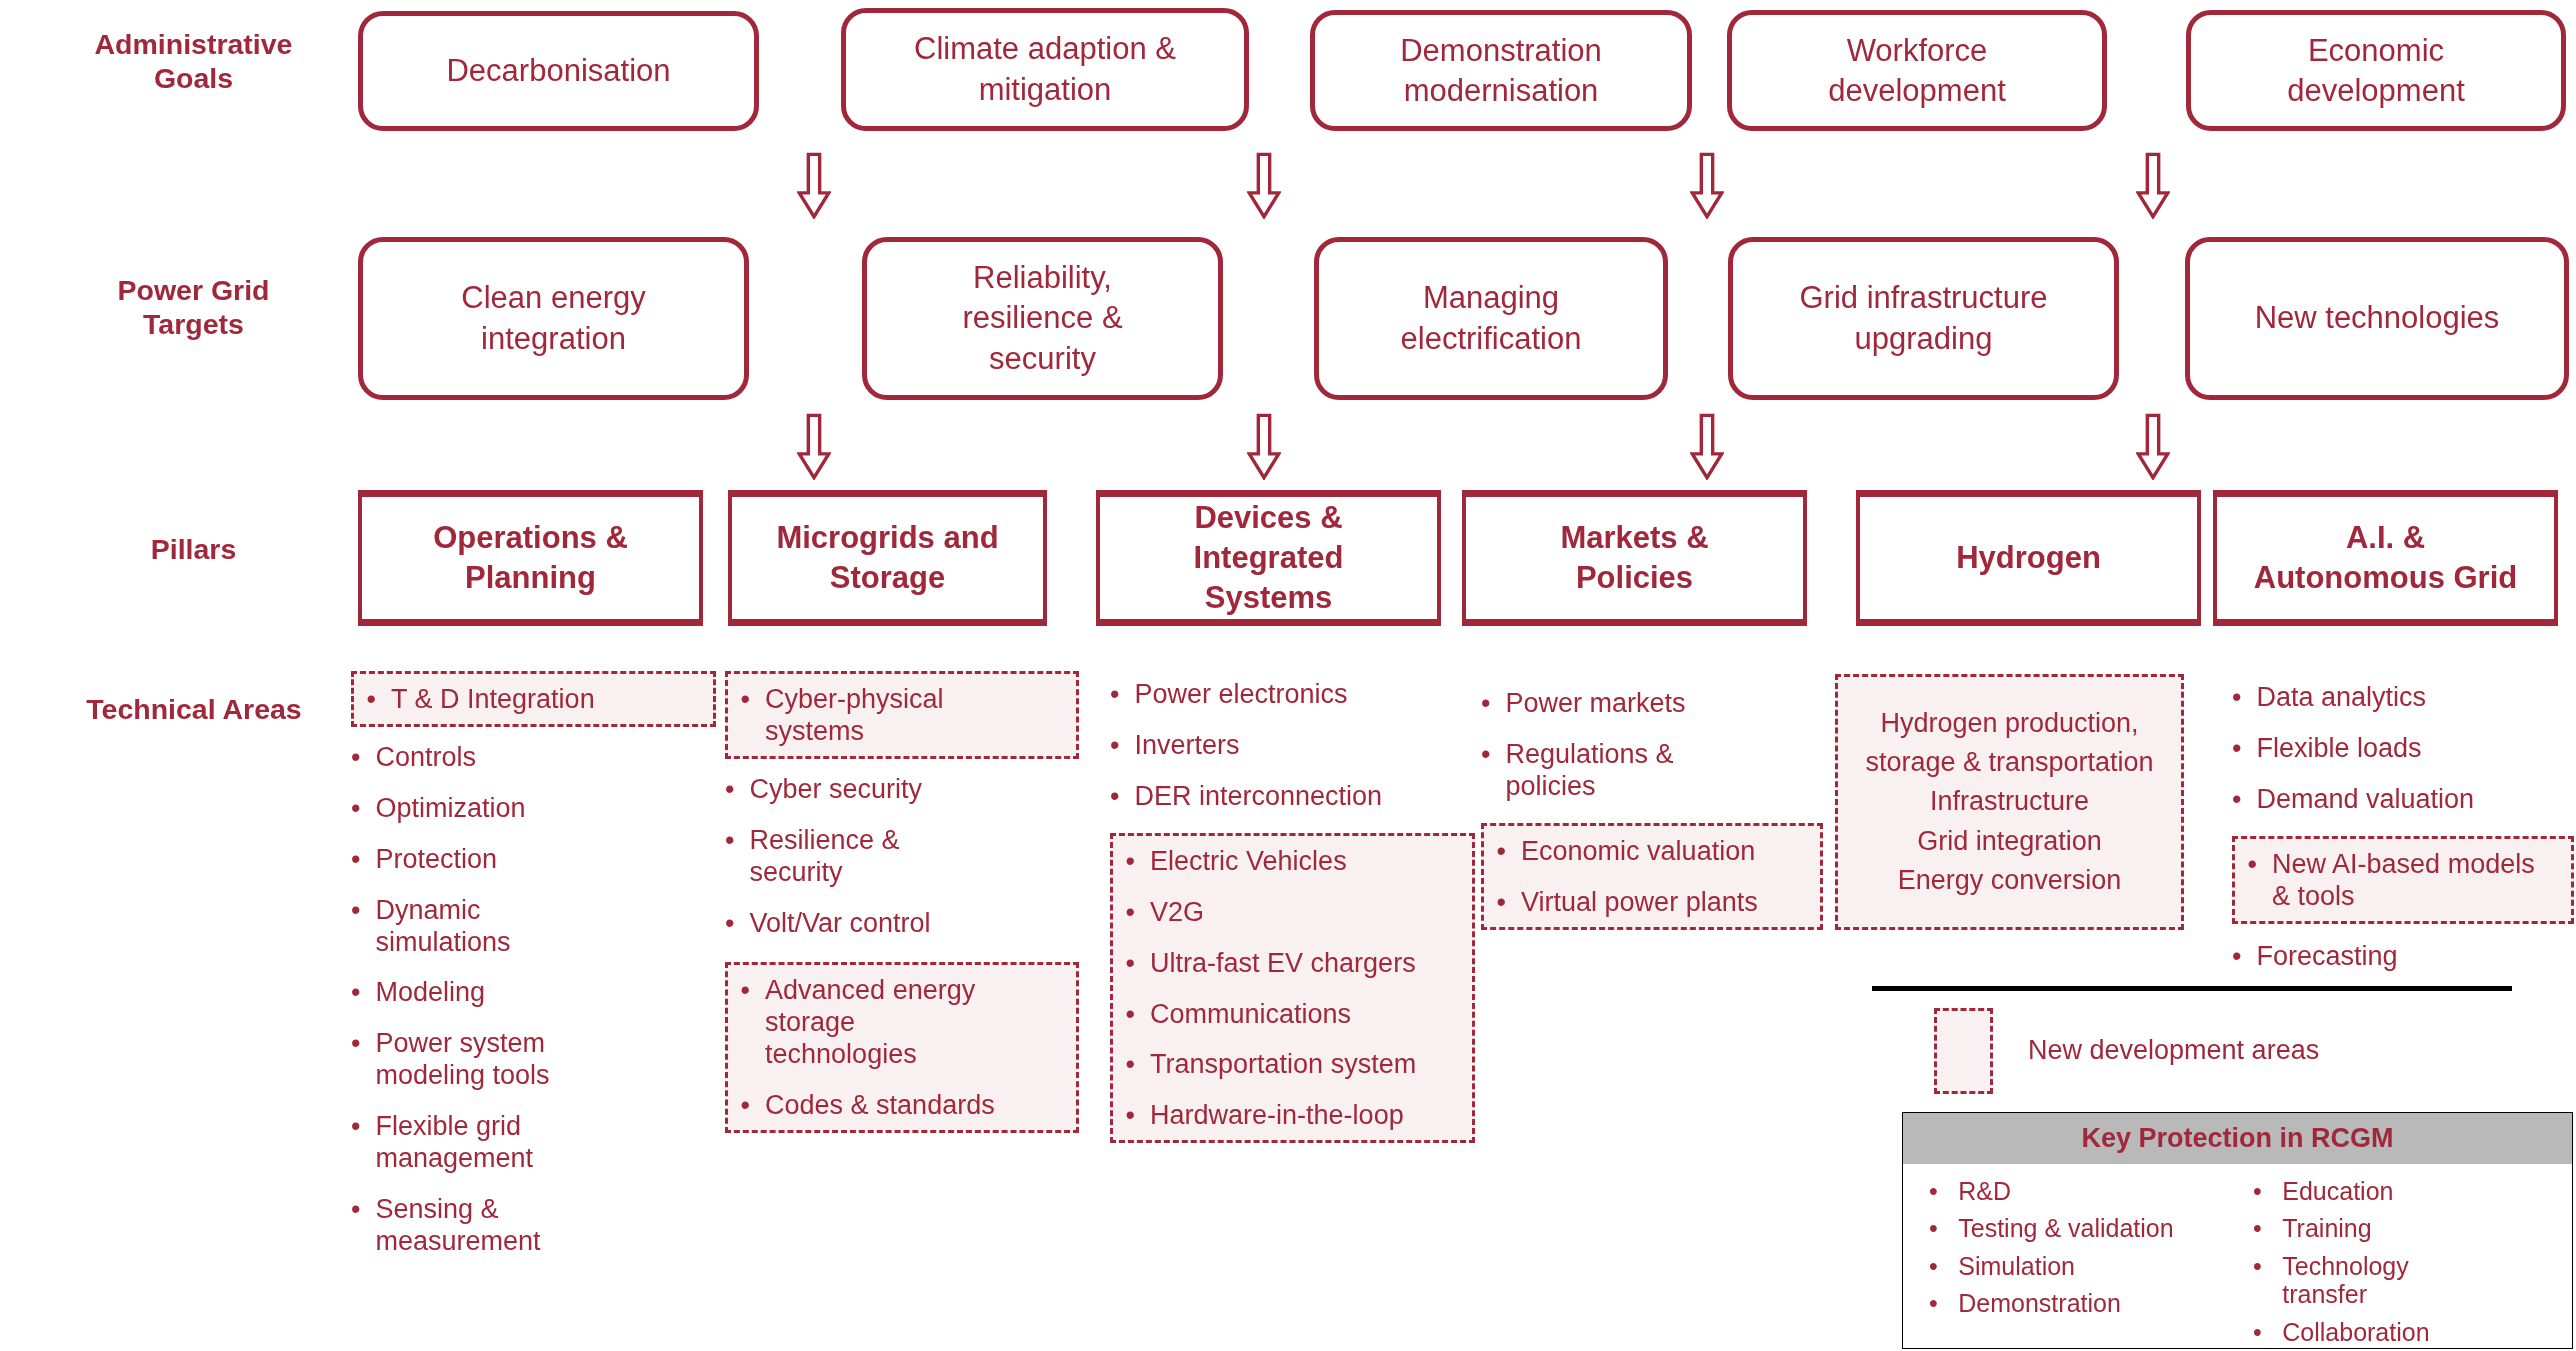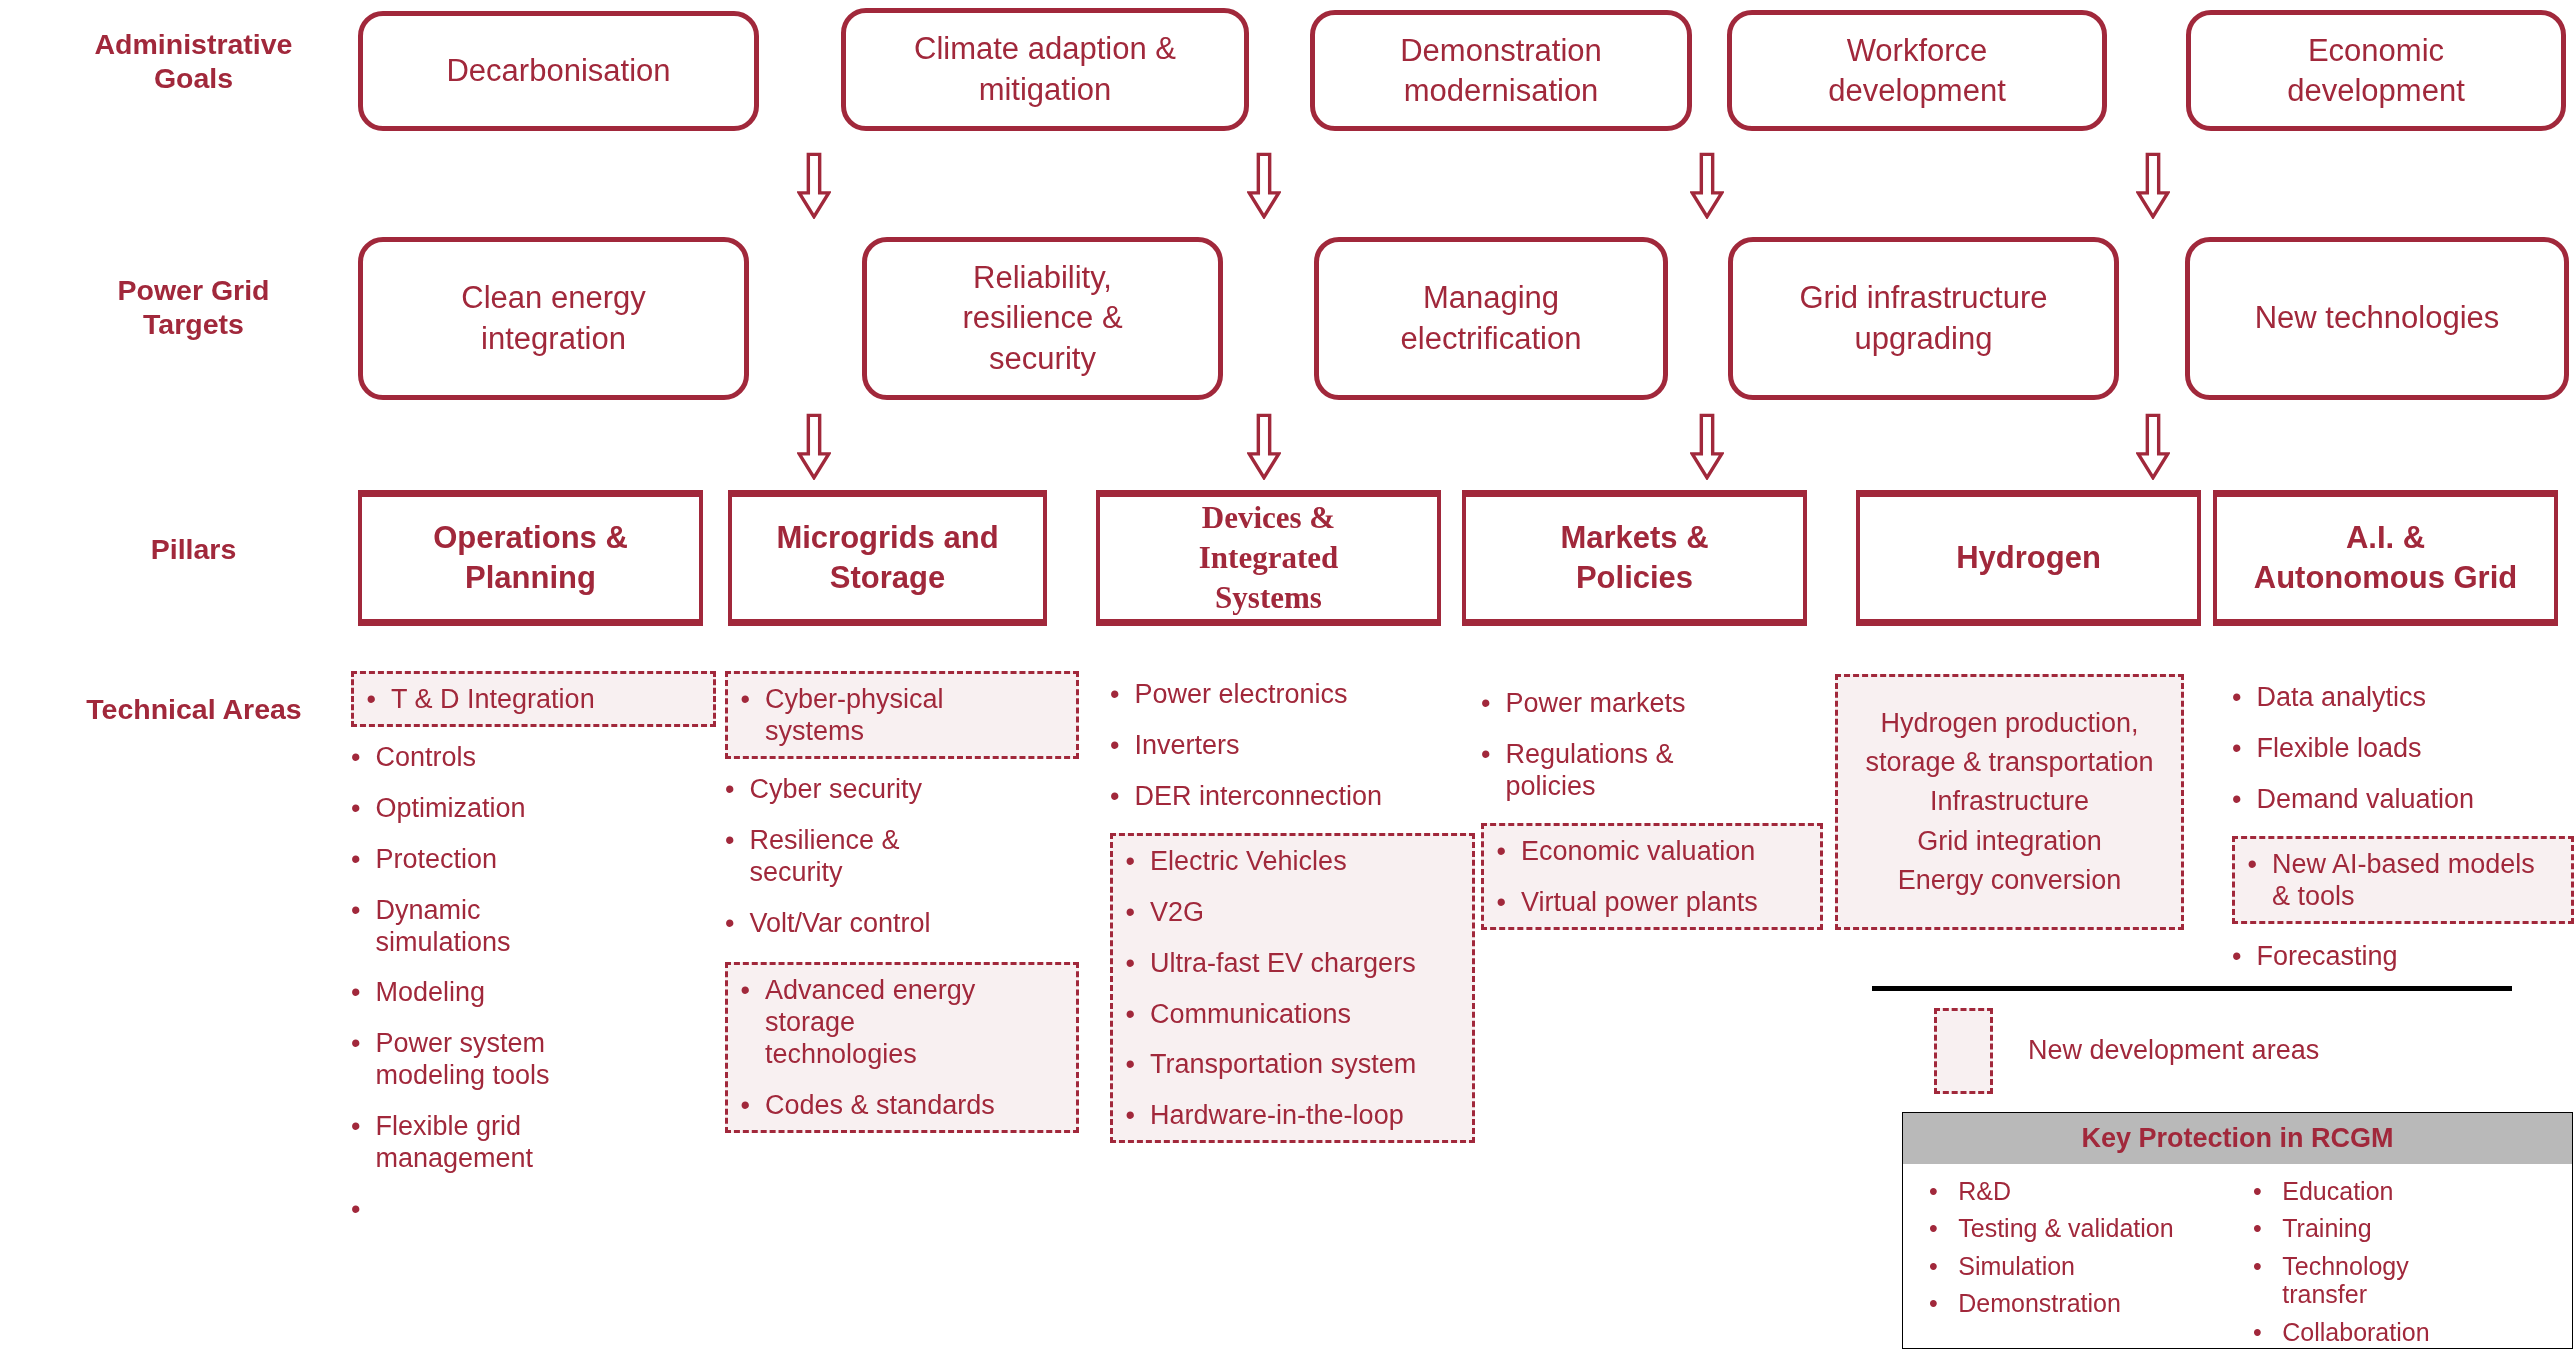--- a/index.html
+++ b/index.html
@@ -132,21 +132,21 @@
   <svg class="arrow" style="left:2136px;top:413px;" viewBox="0 0 60 118">
       <path d="M20 4 L40 4 L40 72 L56 72 L30 114 L4 72 L20 72 Z" fill="#ffffff" stroke="#A1283B" stroke-width="6" stroke-linejoin="miter"></path>
     </svg>
 
   <div class="pillar-box" style="left:358px;top:490px;width:345px;height:136px;padding:0 41px;">
       <span>Operations &amp; Planning</span>
     </div>
   <div class="pillar-box" style="left:728px;top:490px;width:319px;height:136px;padding:0 41px;">
       <span>Microgrids and Storage</span>
     </div>
-  <div class="pillar-box" style="left:1096px;top:490px;width:345px;height:136px;padding:0 54px;font-family:Liberation Serif, serif;">
+  <div class="pillar-box" style="left:1096px;top:490px;width:345px;height:136px;padding:0 54px;">
       <span>Devices &amp; Integrated Systems</span>
     </div>
   <div class="pillar-box" style="left:1462px;top:490px;width:345px;height:136px;padding:0 54px;">
       <span>Markets &amp; Policies</span>
     </div>
   <div class="pillar-box" style="left:1828px;top:490px;width:345px;height:136px;padding:0 41px;margin-left:28px;">
       <span>Hydrogen</span>
     </div>
   <div class="pillar-box" style="left:2213px;top:490px;width:345px;height:136px;padding:0 34px;">
       <span>A.I. &amp; Autonomous Grid</span>
@@ -182,20 +182,21 @@
     <div class="tech-item">
         <span class="bullet">•</span>
         <span class="maxw-440">Power system modeling tools</span>
       </div>
     <div class="tech-item">
         <span class="bullet">•</span>
         <span class="maxw-400">Flexible grid management</span>
       </div>
     <div class="tech-item">
         <span class="bullet">•</span>
+        <span class="maxw-400">Sensing &amp; measurement</span>
       </div>
   </div>
 
   <div class="tech-col" style="left:725px;top:671px;width:354px;">
     <div class="dashed-box db-flow">
       <div class="tech-item" style="margin-bottom:0;">
           <span class="bullet">•</span>
           <span class="maxw-400">Cyber-physical systems</span>
         </div>
     </div>

